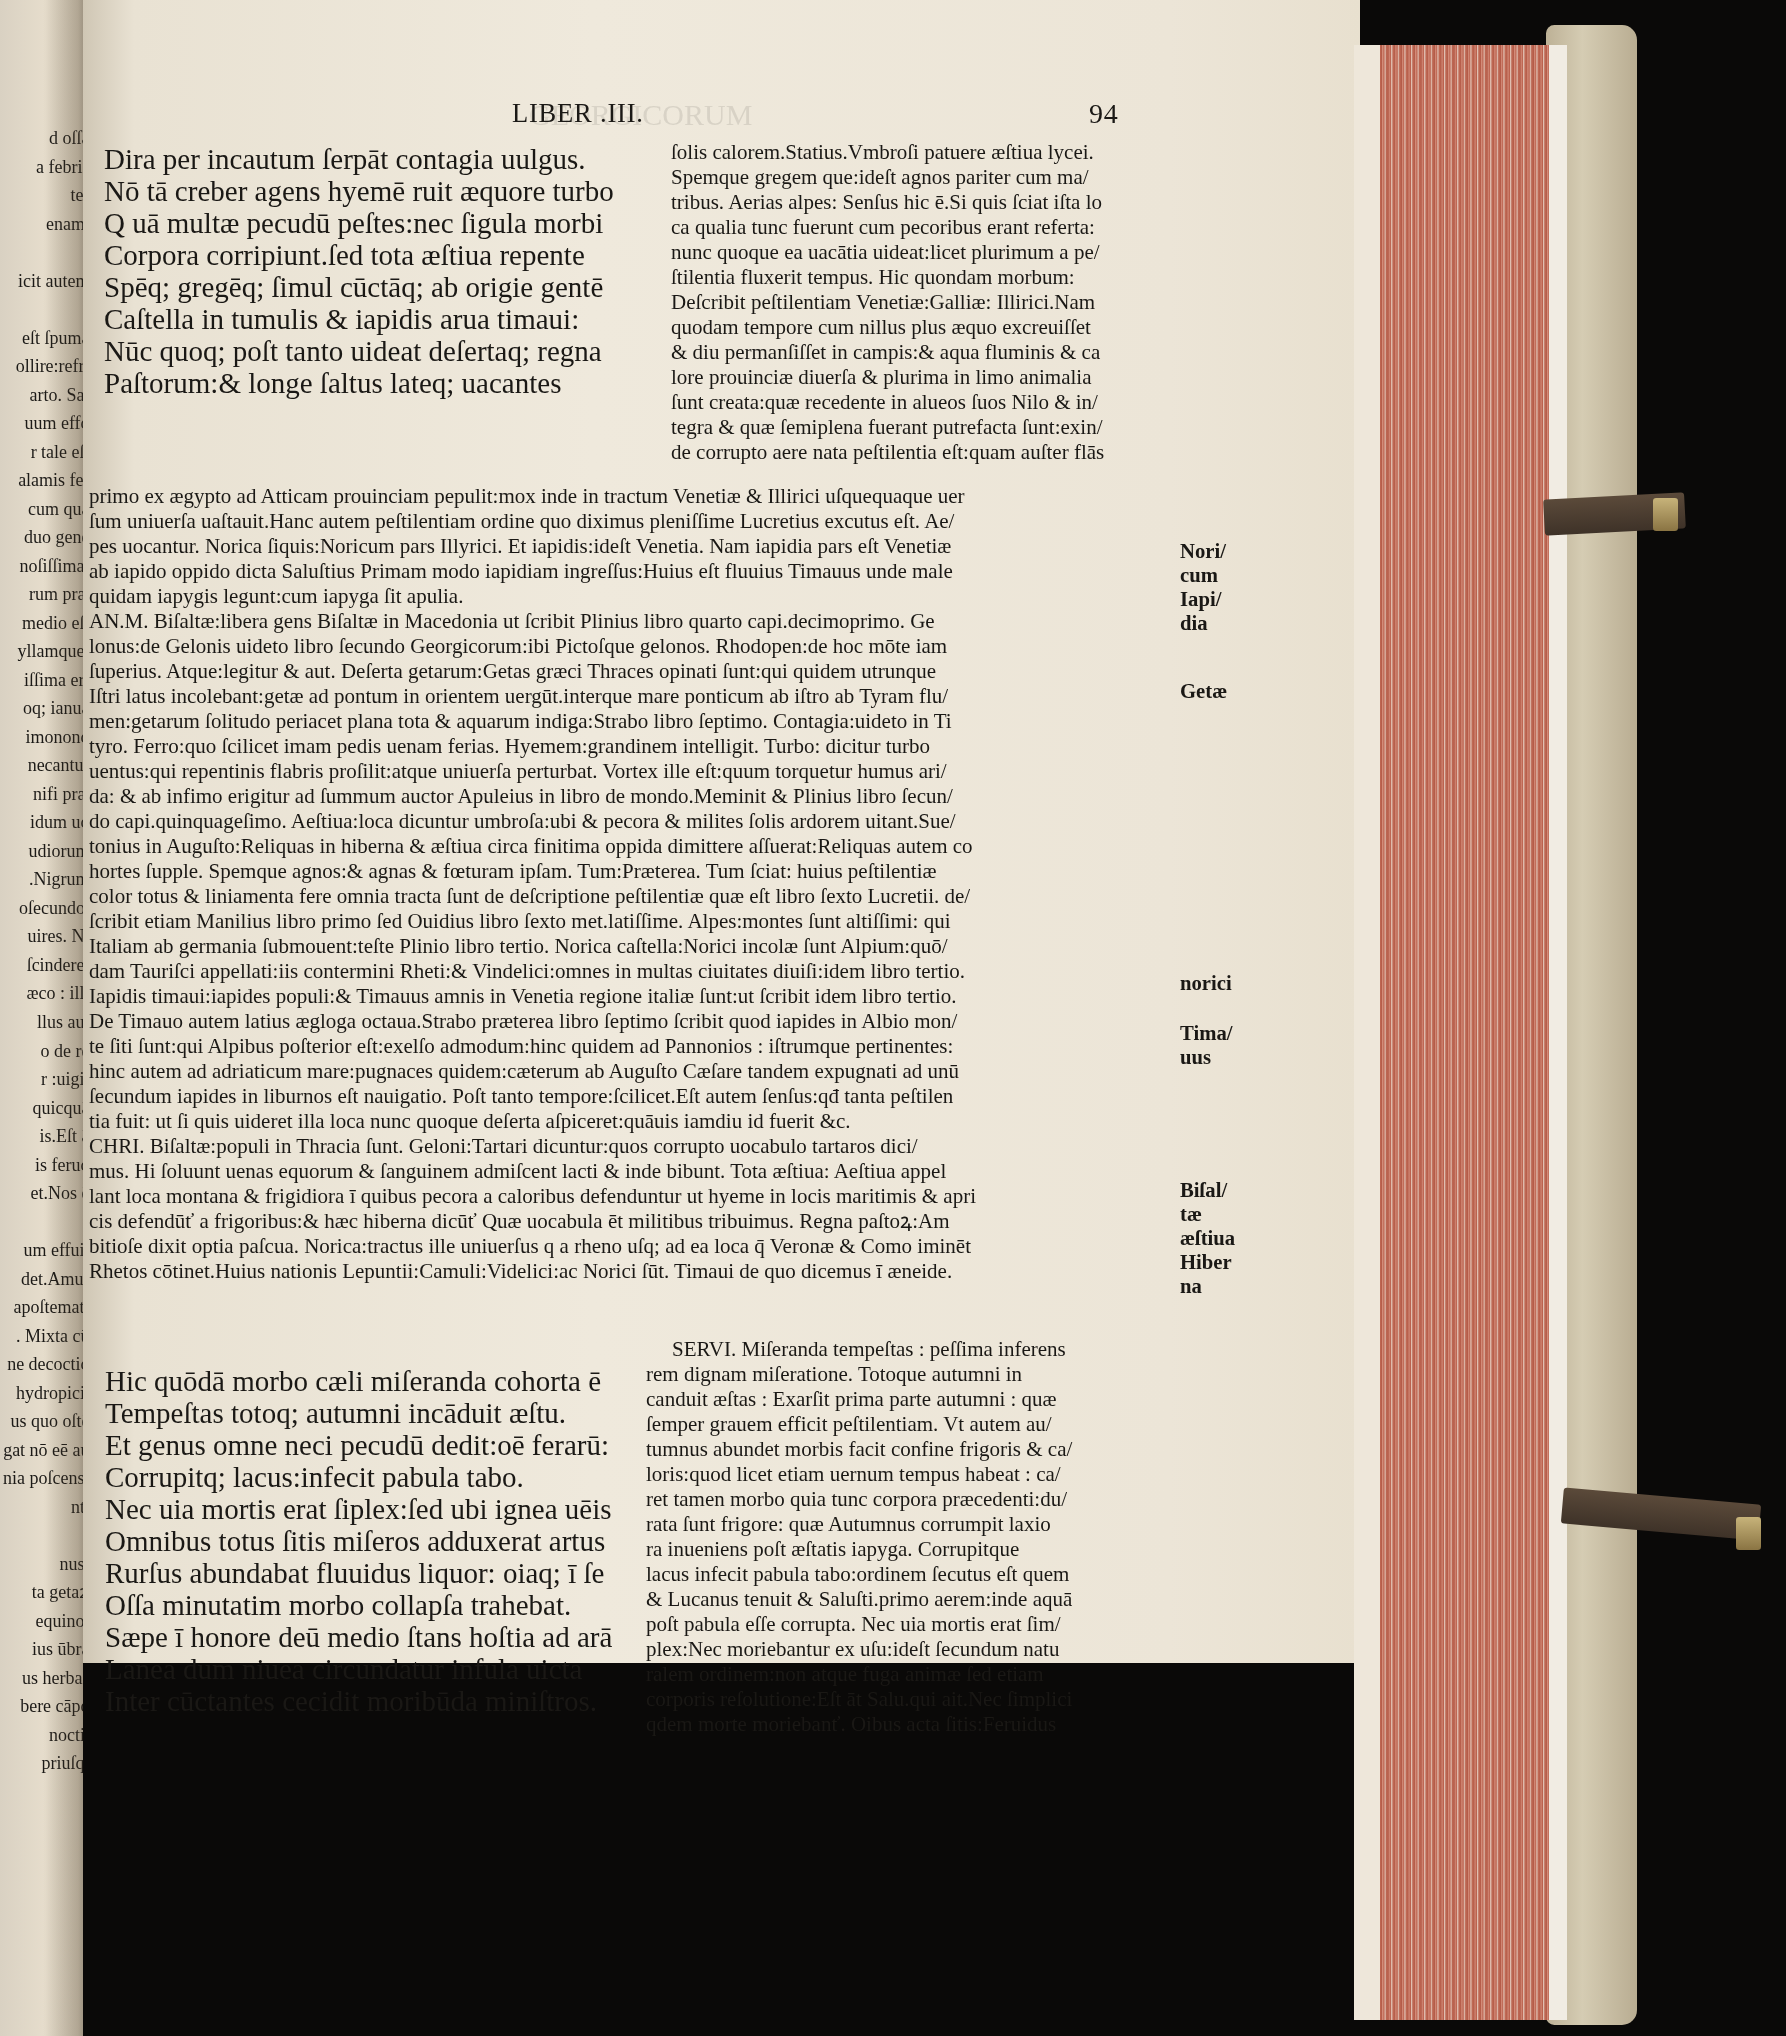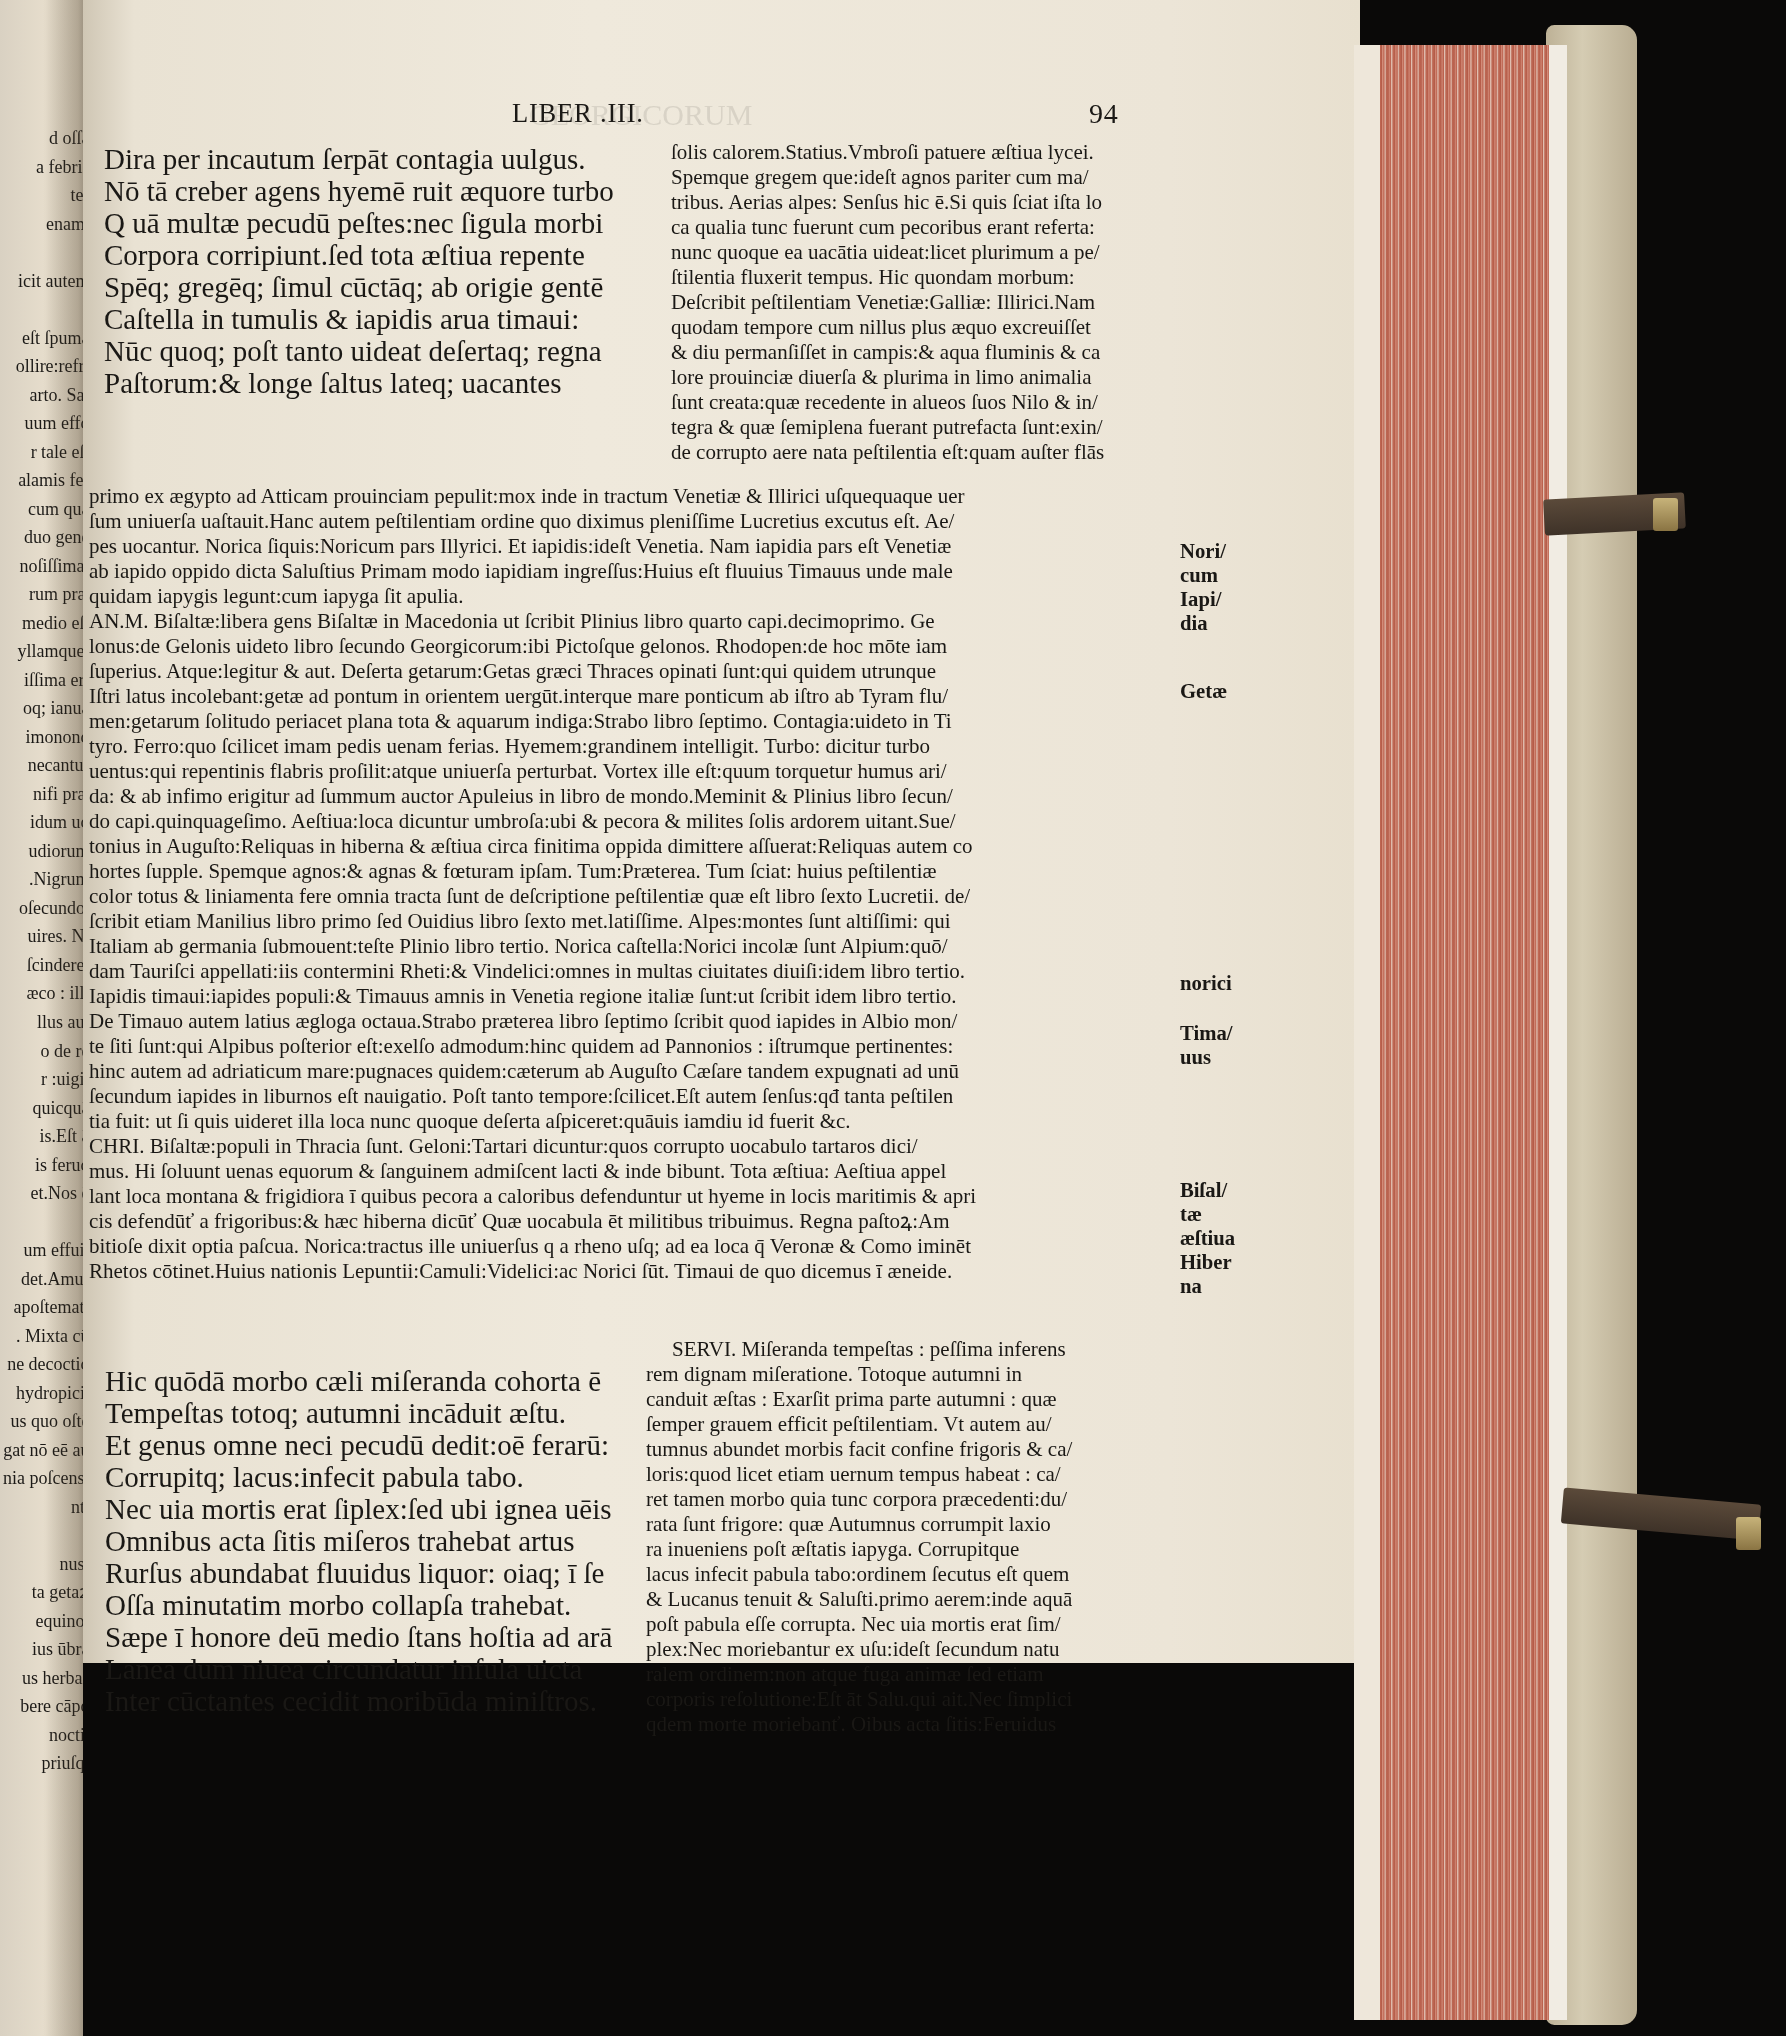--- a/index.html
+++ b/index.html
@@ -153,21 +153,21 @@
     <div class="comm-line">bitioſe dixit optia paſcua.  Norica:tractus ille uniuerſus q a rheno uſq; ad ea loca q̄ Veronæ &amp; Como iminēt</div>
     <div class="comm-line">Rhetos cōtinet.Huius nationis Lepuntii:Camuli:Videlici:ac Norici ſūt.  Timaui de quo dicemus ī æneide.</div>
   </div>
 <div class="text-block comm-line" style="left:672px;top:1337px;">SERVI.   Miſeranda tempeſtas : peſſima inferens</div>
 <div class="text-block" id="verse-bottom" style="left:105px;top:1365px;">
     <div class="verse-line">Hic quōdā morbo cæli miſeranda cohorta ē</div>
     <div class="verse-line">Tempeſtas totoq; autumni incāduit æſtu.</div>
     <div class="verse-line">Et genus omne neci pecudū dedit:oē ferarū:</div>
     <div class="verse-line">Corrupitq; lacus:infecit pabula tabo.</div>
     <div class="verse-line">Nec uia mortis erat ſiplex:ſed ubi ignea uēis</div>
-    <div class="verse-line">Omnibus acta ſitis miſeros trahebat artus</div>
+    <div class="verse-line">Omnibus totus ſitis miſeros adduxerat artus</div>
     <div class="verse-line">Rurſus abundabat fluuidus liquor: oiaq; ī ſe</div>
     <div class="verse-line">Oſſa minutatim morbo collapſa trahebat.</div>
     <div class="verse-line">Sæpe ī honore deū medio ſtans hoſtia ad arā</div>
     <div class="verse-line">Lanea dum niuea circundatur infula uicta</div>
     <div class="verse-line">Inter cūctantes cecidit moribūda miniſtros.</div>
   </div>
 <div class="text-block" id="comm-right-bottom" style="left:646px;top:1362px;">
     <div class="comm-line">rem dignam miſeratione.   Totoque autumni in</div>
     <div class="comm-line">canduit æſtas : Exarſit prima parte autumni : quæ</div>
     <div class="comm-line">ſemper grauem efficit peſtilentiam. Vt autem au/</div>

